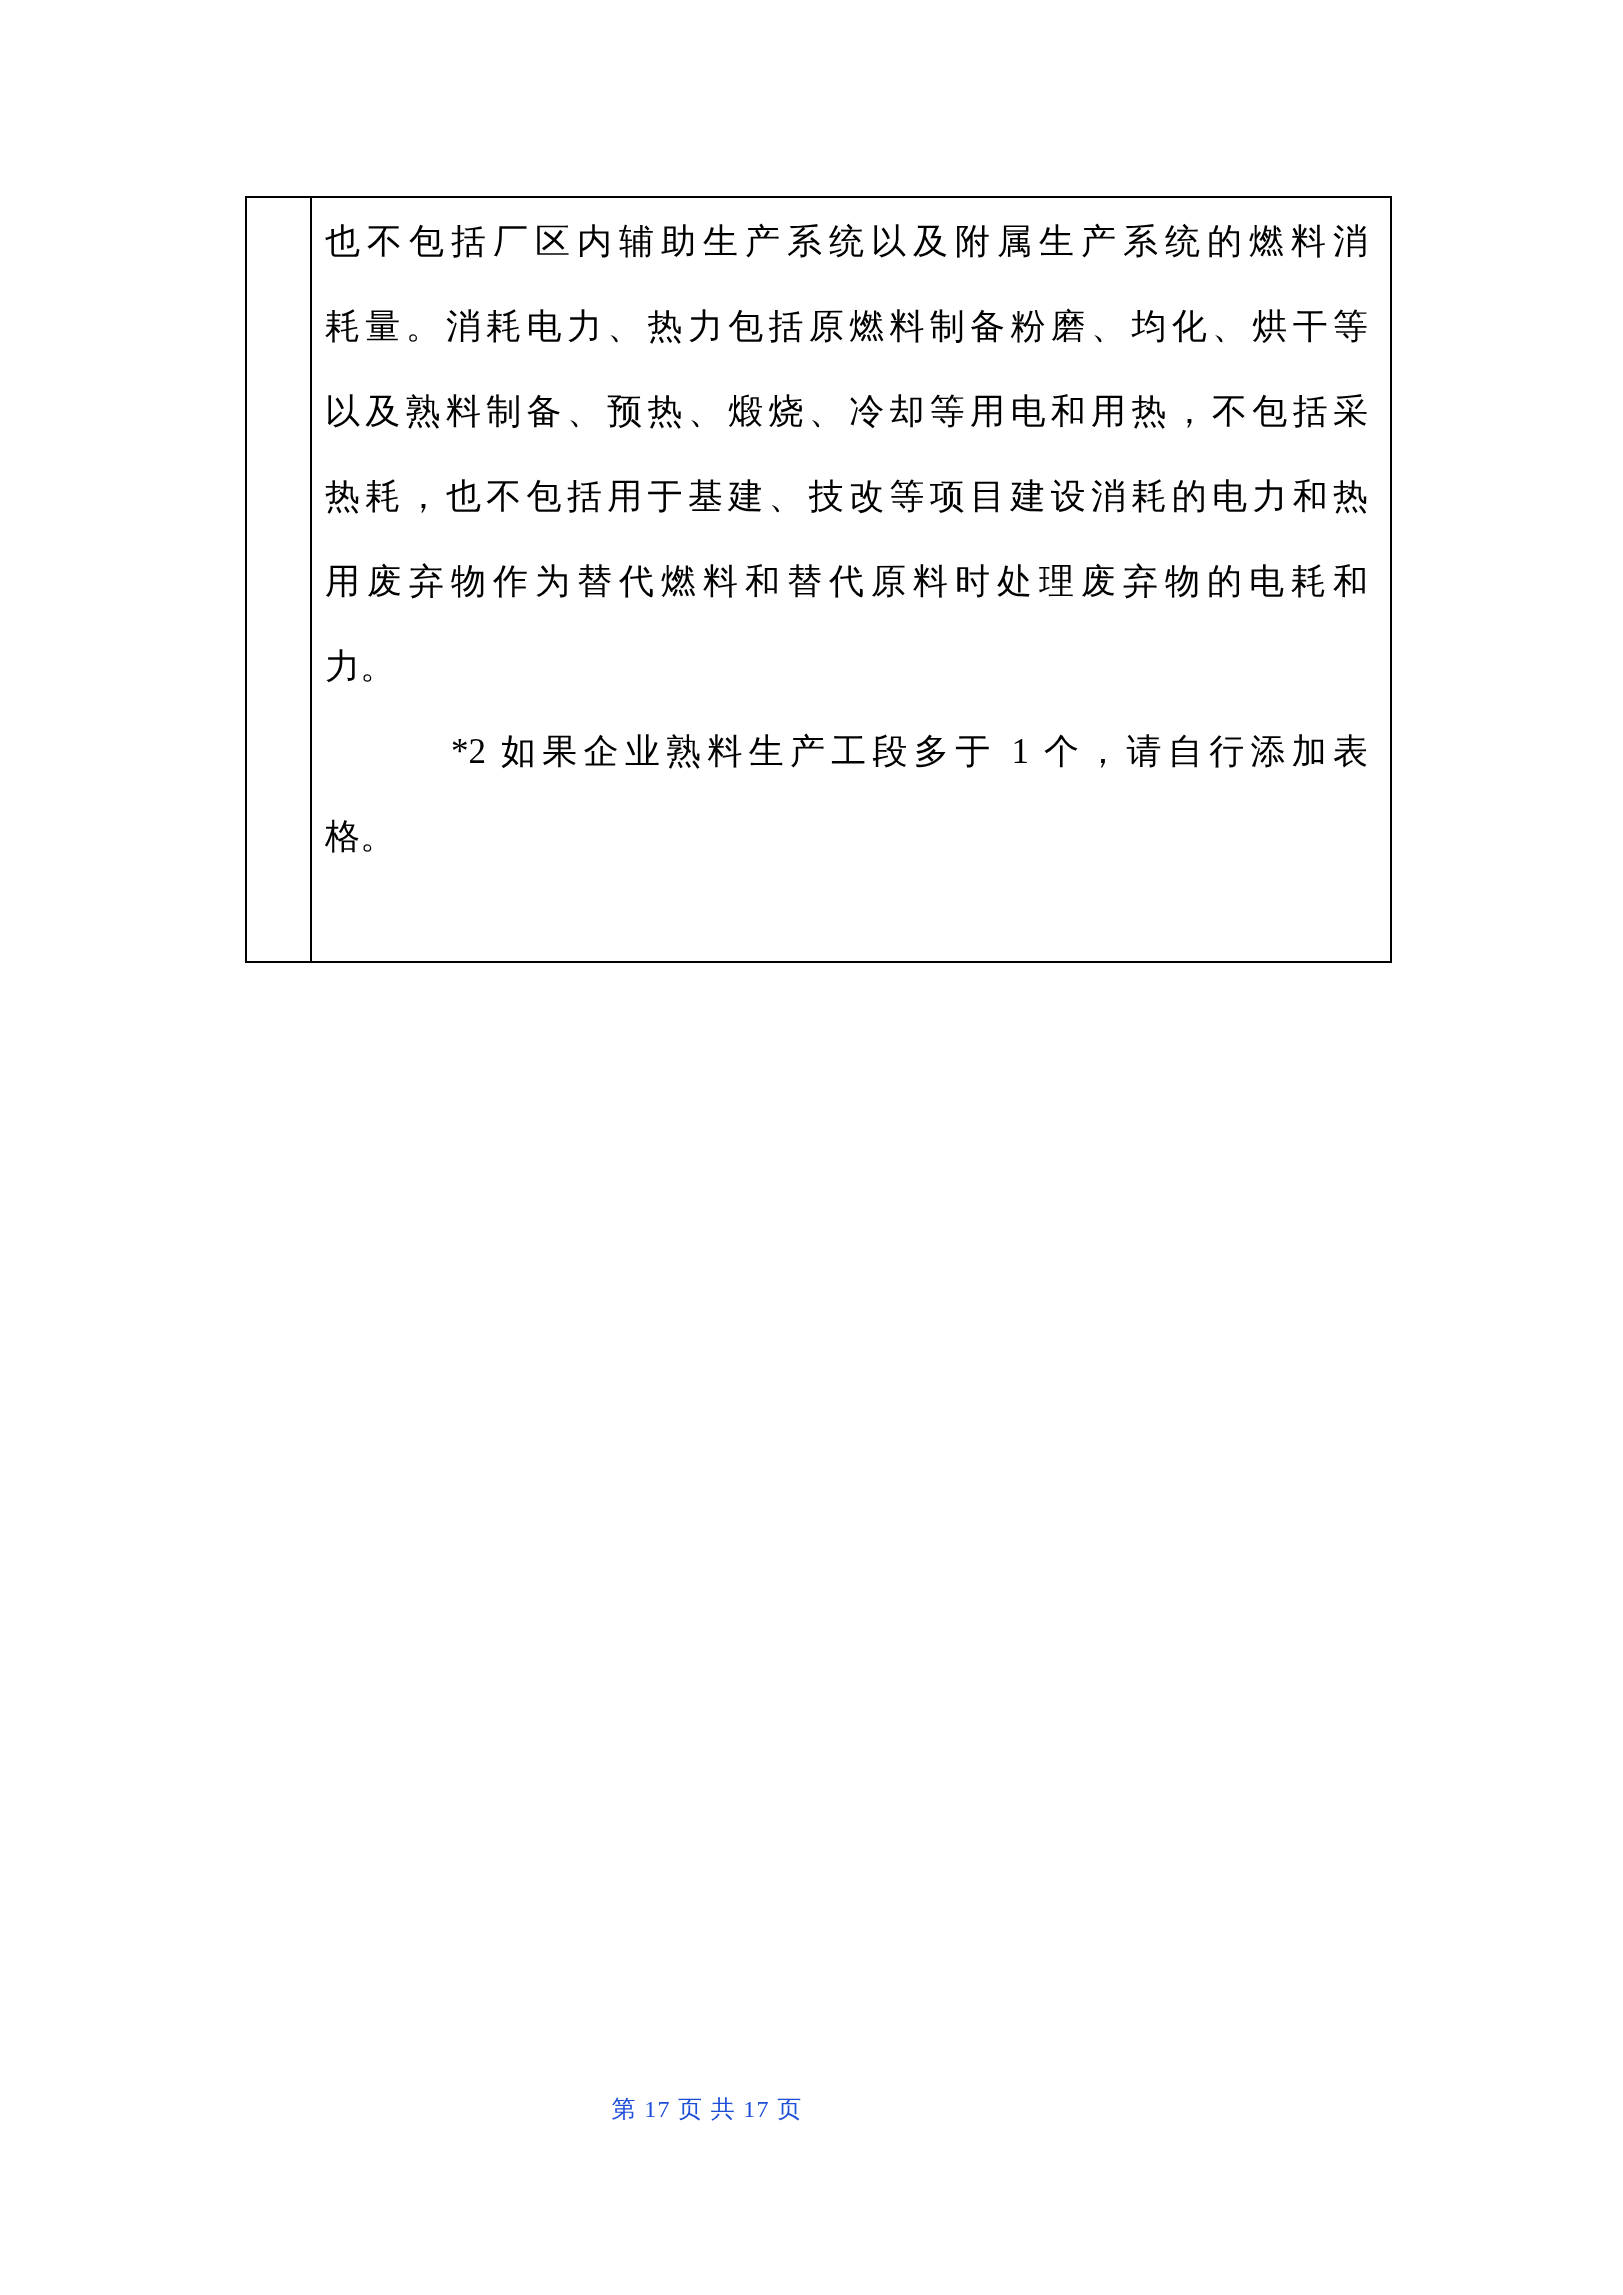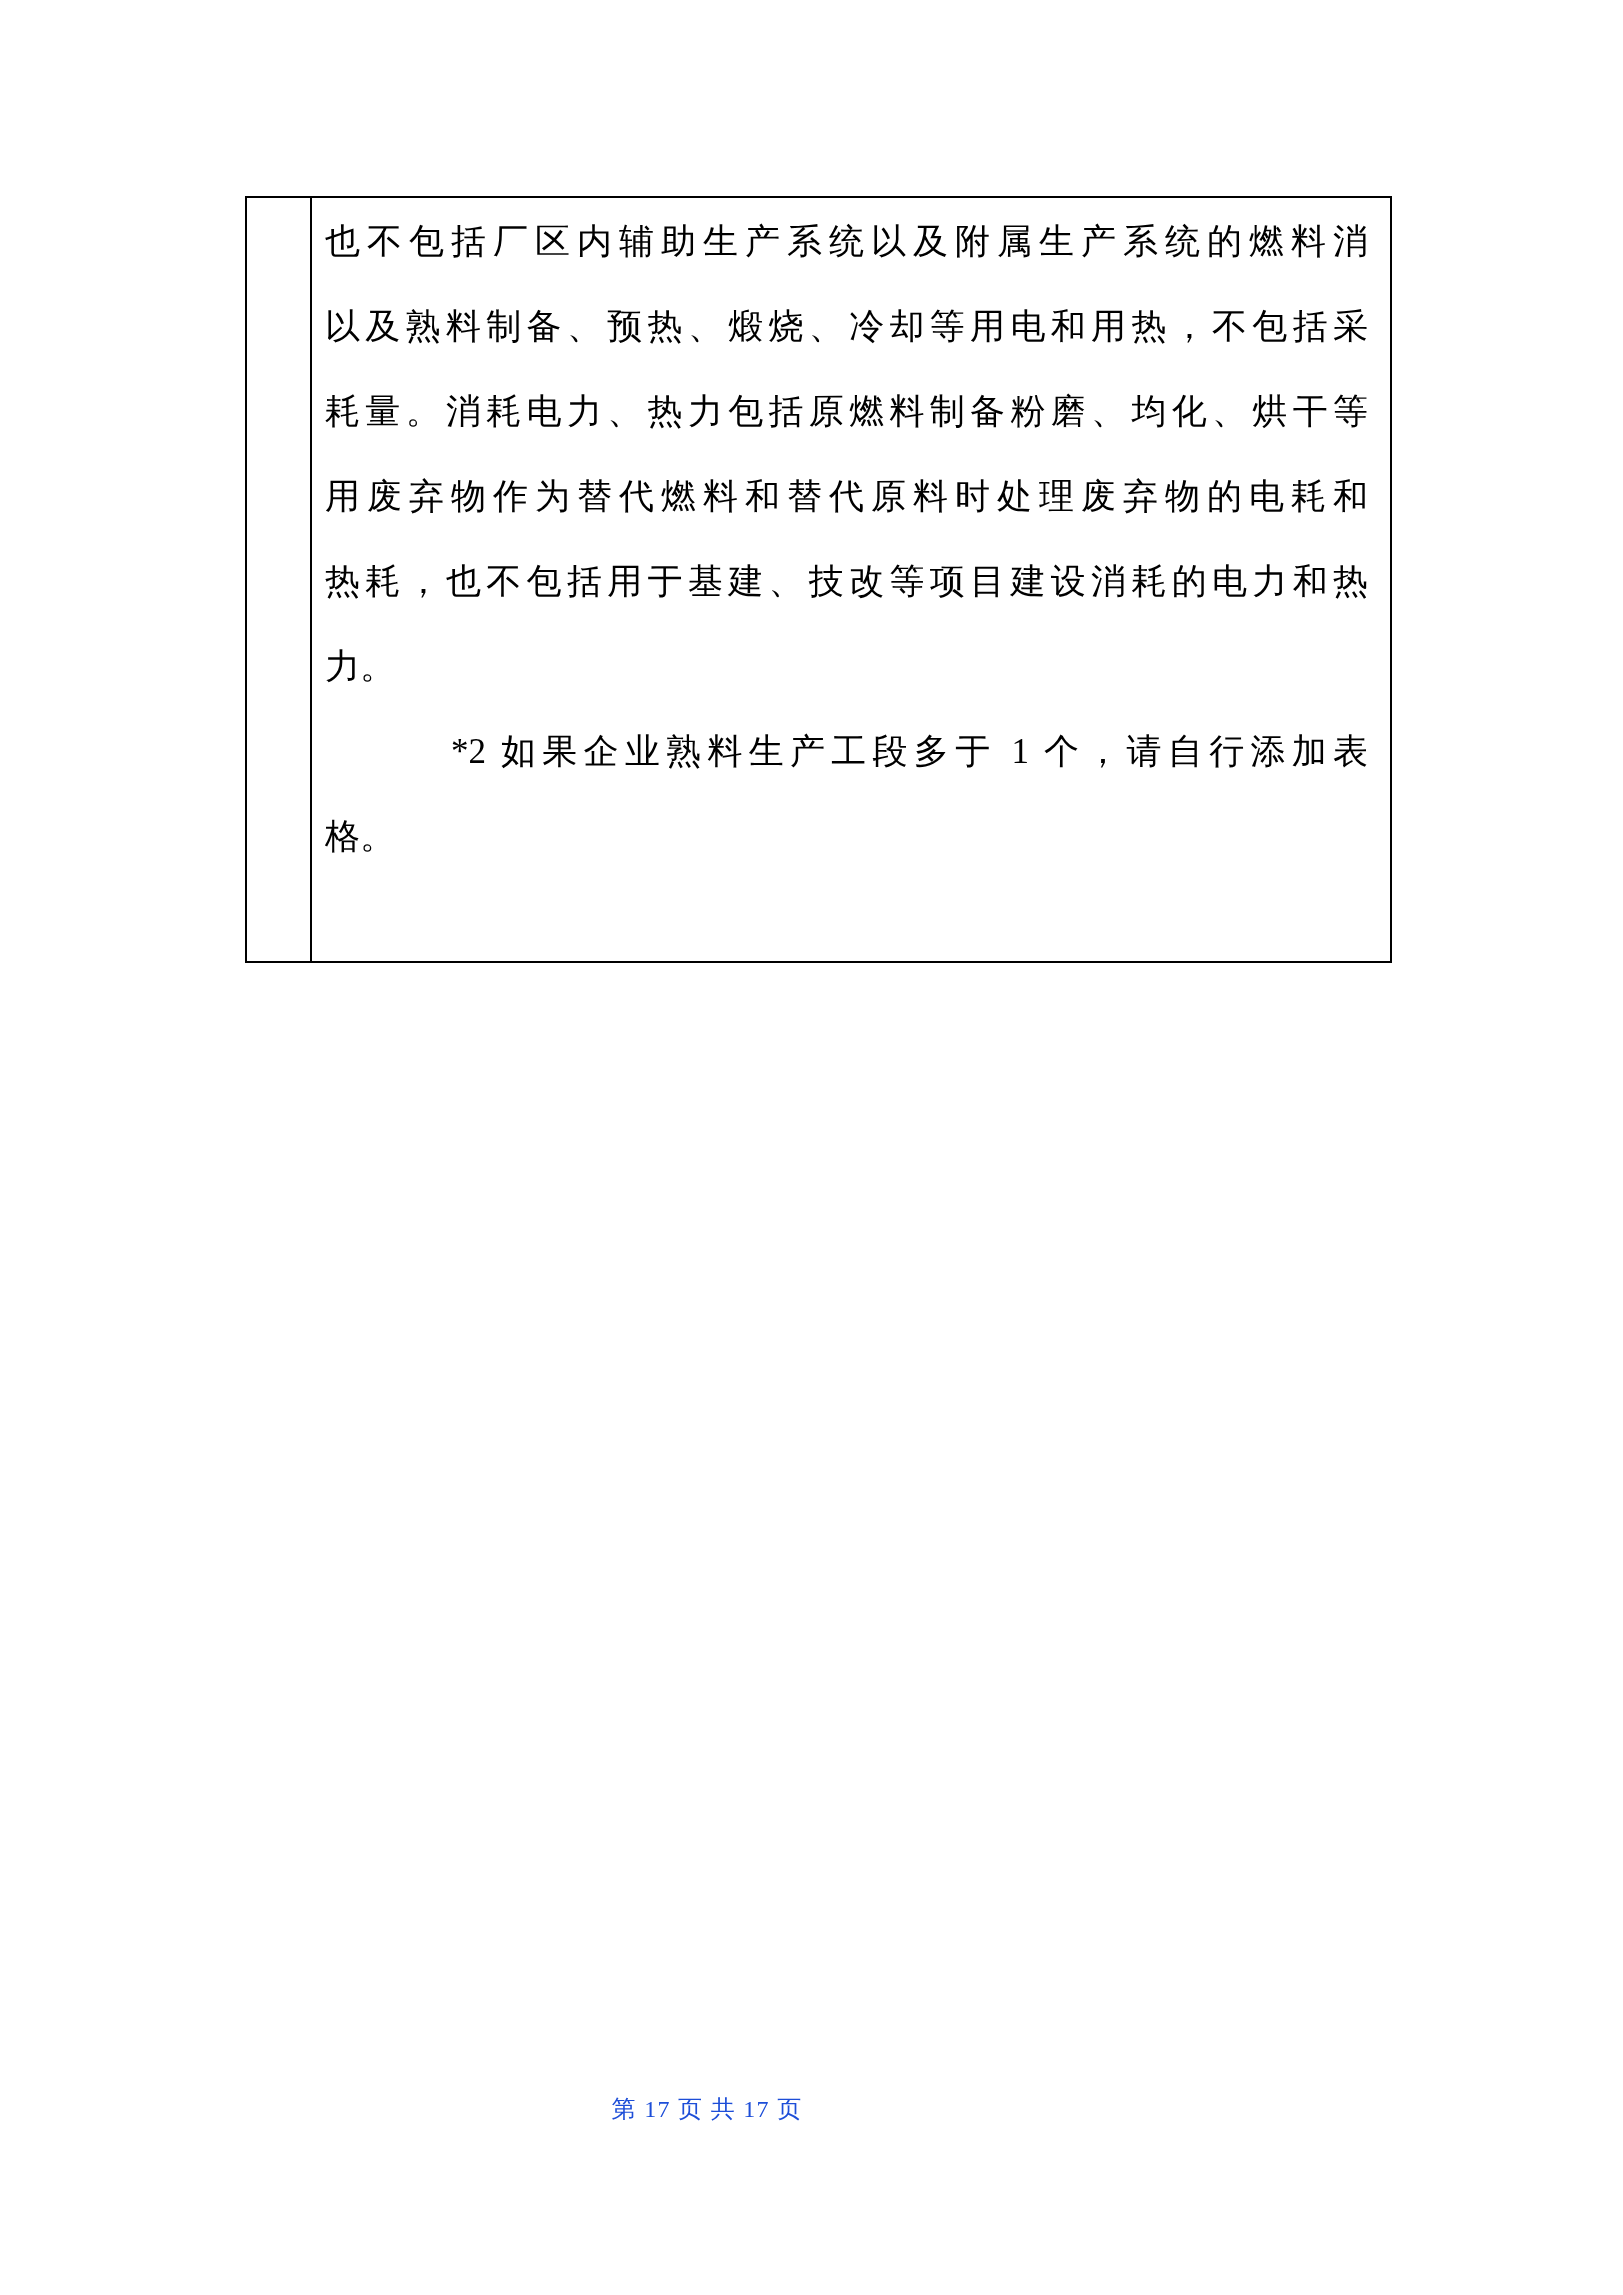--- a/index.html
+++ b/index.html
@@ -66,24 +66,24 @@
 </style>
 </head>
 <body>
 
 <div class="page">
 
   <div class="notes-table">
     <div class="cell-left"></div>
     <div class="cell-note">
       <div class="note-line just">也不包括厂区内辅助生产系统以及附属生产系统的燃料消</div>
+      <div class="note-line just">耗量。消耗电力、热力包括原燃料制备粉磨、均化、烘干等</div>
       <div class="note-line just">以及熟料制备、预热、煅烧、冷却等用电和用热，不包括采</div>
-      <div class="note-line just">耗量。消耗电力、热力包括原燃料制备粉磨、均化、烘干等</div>
+      <div class="note-line just">热耗，也不包括用于基建、技改等项目建设消耗的电力和热</div>
       <div class="note-line just">用废弃物作为替代燃料和替代原料时处理废弃物的电耗和</div>
-      <div class="note-line just">热耗，也不包括用于基建、技改等项目建设消耗的电力和热</div>
       <div class="note-line">力。</div>
       <div class="note-line just indent">*2 如果企业熟料生产工段多于 1 个，请自行添加表</div>
       <div class="note-line">格。</div>
     </div>
   </div>
 
   <div class="page-footer">
     <span>第 17 页 共 17 页</span>
   </div>
 

